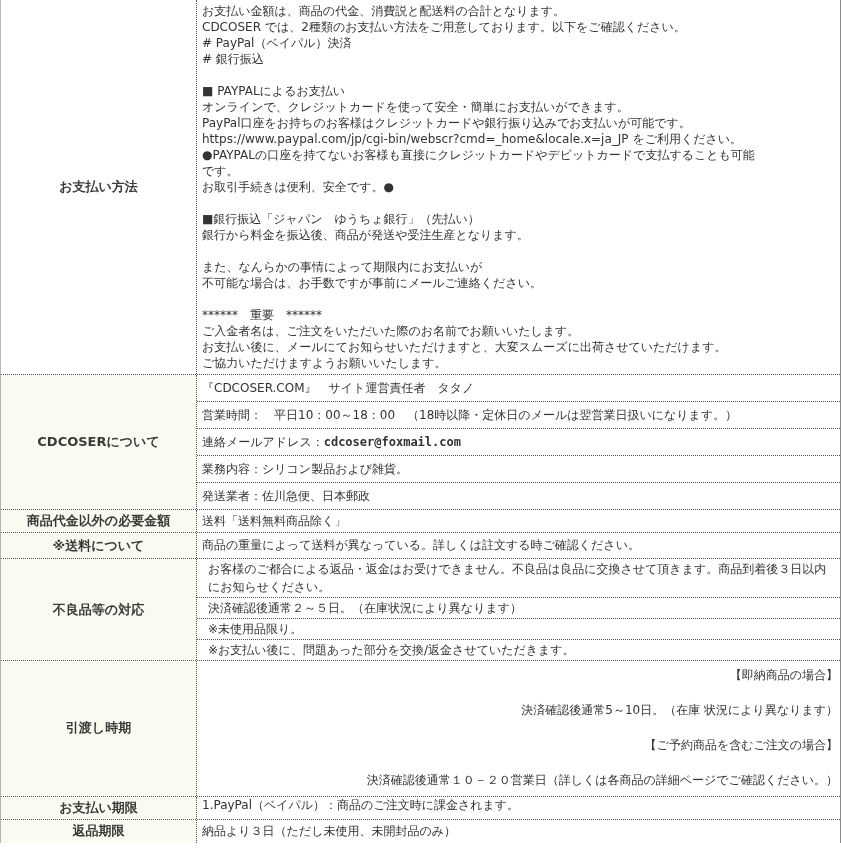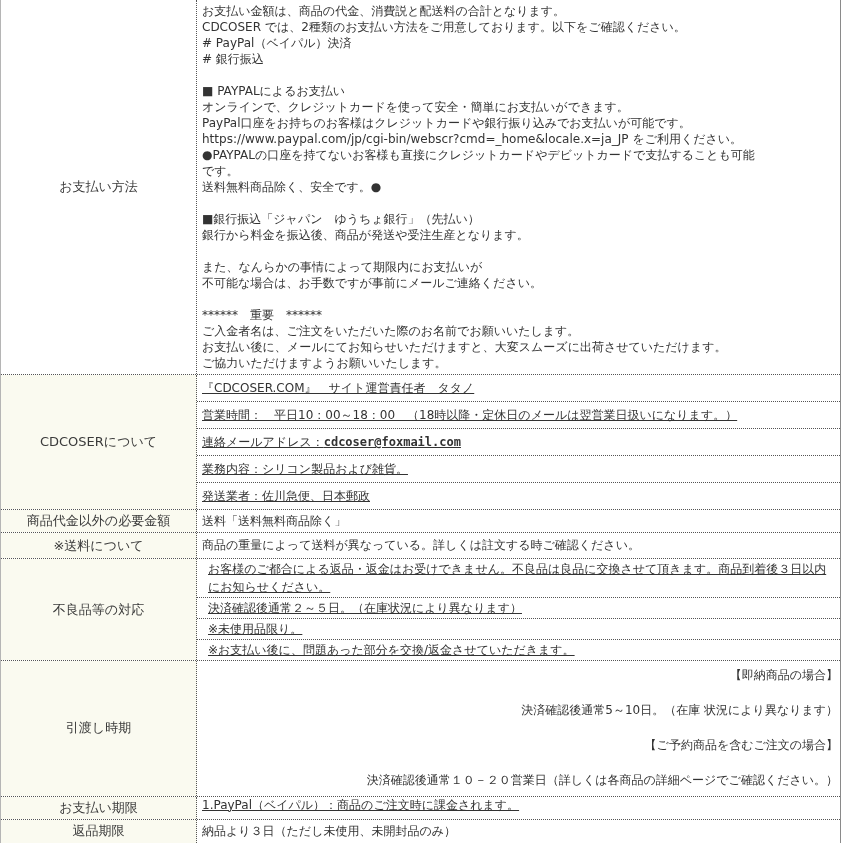--- a/index.html
+++ b/index.html
@@ -26,21 +26,21 @@
   .row:first-child { border-top: none; }
   .label-cell {
     flex: 0 0 196px;
     box-sizing: border-box;
     background: #fafaf0;
     border-right: 1px dotted #555;
     display: flex;
     align-items: center;
     justify-content: center;
     text-align: center;
-    font-weight: normal;
+    font-weight: bold;
     font-size: 13px;
     color: #3a3a3a;
     padding: 2px 4px;
   }
   .label-cell.white-bg { background: #ffffff; }
   .content-cell {
     flex: 1;
     min-width: 0;
     font-size: 12px;
     box-sizing: border-box;
@@ -54,21 +54,20 @@
   }
   .row-delivery .lines-cell { padding: 6px 2px 6px 5px; text-align: right; }
   .row-delivery .line { line-height: 17.5px; }
   
   .subrows-cell { display: block; padding: 0; }
   .sub-row {
     border-top: 1px dotted #555;
     padding: 2px 5px;
     line-height: 18px;
     word-break: break-all;
-    text-decoration: underline;
   }
   .content-cell > .sub-row:first-child { border-top: none; }
   .row-cdcoser .sub-row {
     min-height: 26px;
     display: flex;
     align-items: center;
     padding: 0 5px;
   }
   .row-deadline .sub-row { line-height: 15px; padding: 1px 5px; }
   .row-defect .sub-row { line-height: 18px; padding: 1px 11px; }
@@ -99,21 +98,21 @@
           <div class="line">CDCOSER では、2種類のお支払い方法をご用意しております。以下をご確認ください。</div>
           <div class="line"># PayPal（ベイパル）決済</div>
           <div class="line"># 銀行振込</div>
           <div class="line">&nbsp;</div>
           <div class="line">■ PAYPALによるお支払い</div>
           <div class="line">オンラインで、クレジットカードを使って安全・簡単にお支払いができます。</div>
           <div class="line">PayPal口座をお持ちのお客様はクレジットカードや銀行振り込みでお支払いが可能です。</div>
           <div class="line">https://www.paypal.com/jp/cgi-bin/webscr?cmd=_home&amp;locale.x=ja_JP をご利用ください。</div>
           <div class="line">●PAYPALの口座を持てないお客様も直接にクレジットカードやデビットカードで支払することも可能</div>
           <div class="line">です。</div>
-          <div class="line">送料無料商品除く、安全です。●</div>
+          <div class="line">お取引手続きは便利、安全です。●</div>
           <div class="line">&nbsp;</div>
           <div class="line">■銀行振込「ジャパン　ゆうちょ銀行」（先払い）</div>
           <div class="line">銀行から料金を振込後、商品が発送や受注生産となります。</div>
           <div class="line">&nbsp;</div>
           <div class="line">また、なんらかの事情によって期限内にお支払いが</div>
           <div class="line">不可能な場合は、お手数ですが事前にメールご連絡ください。</div>
           <div class="line">&nbsp;</div>
           <div class="line">******　重要　******</div>
           <div class="line">ご入金者名は、ご注文をいただいた際のお名前でお願いいたします。</div>
           <div class="line">お支払い後に、メールにてお知らせいただけますと、大変スムーズに出荷させていただけます。</div>

